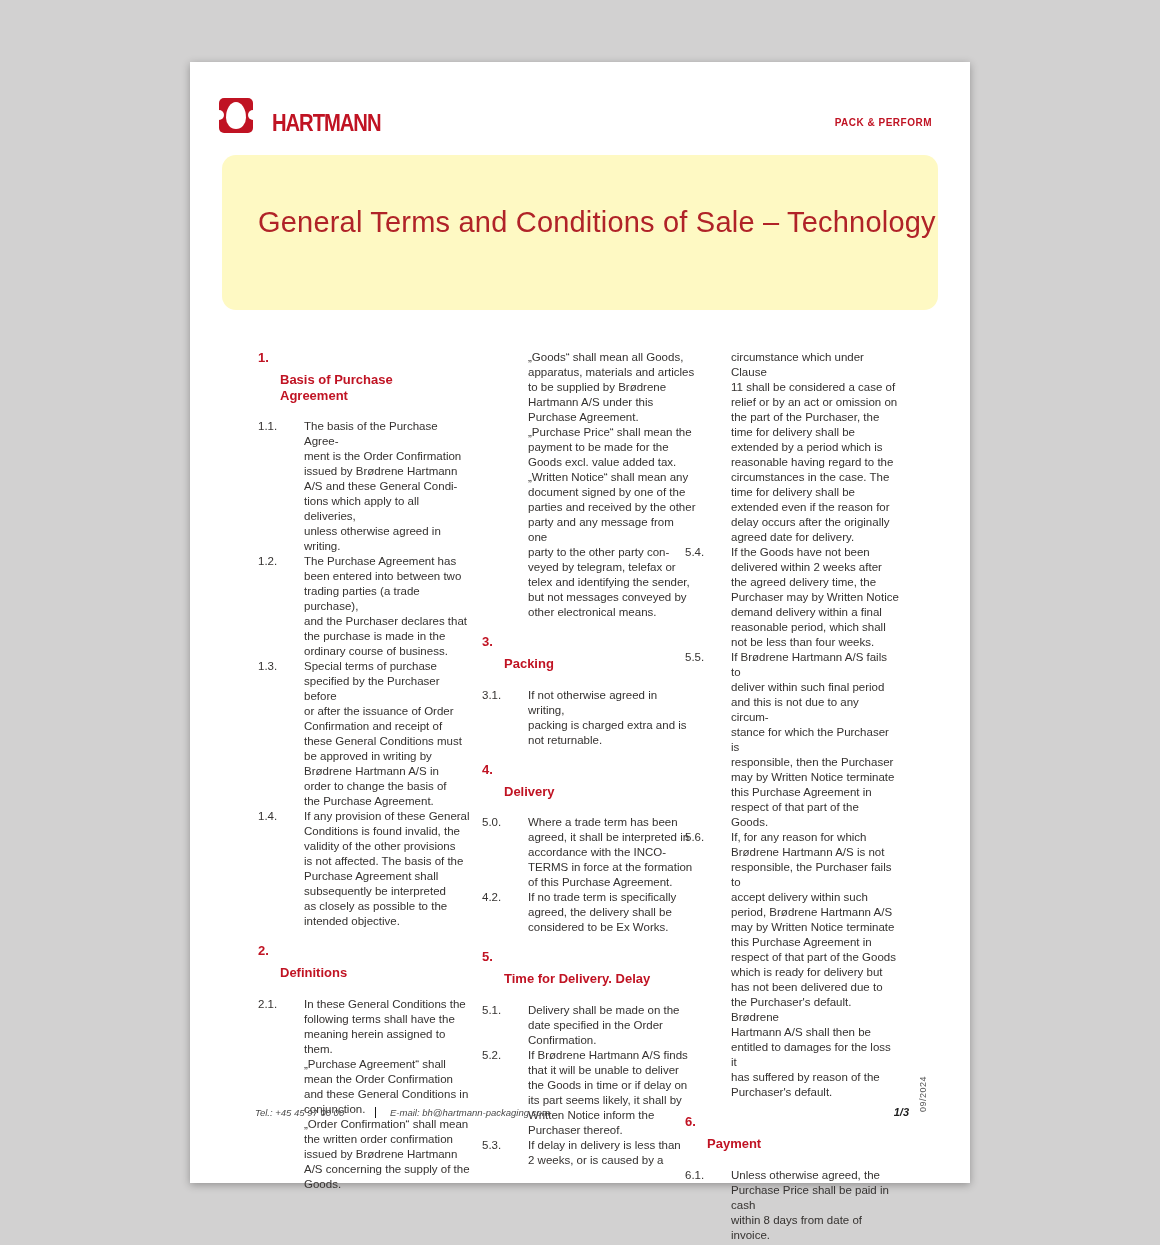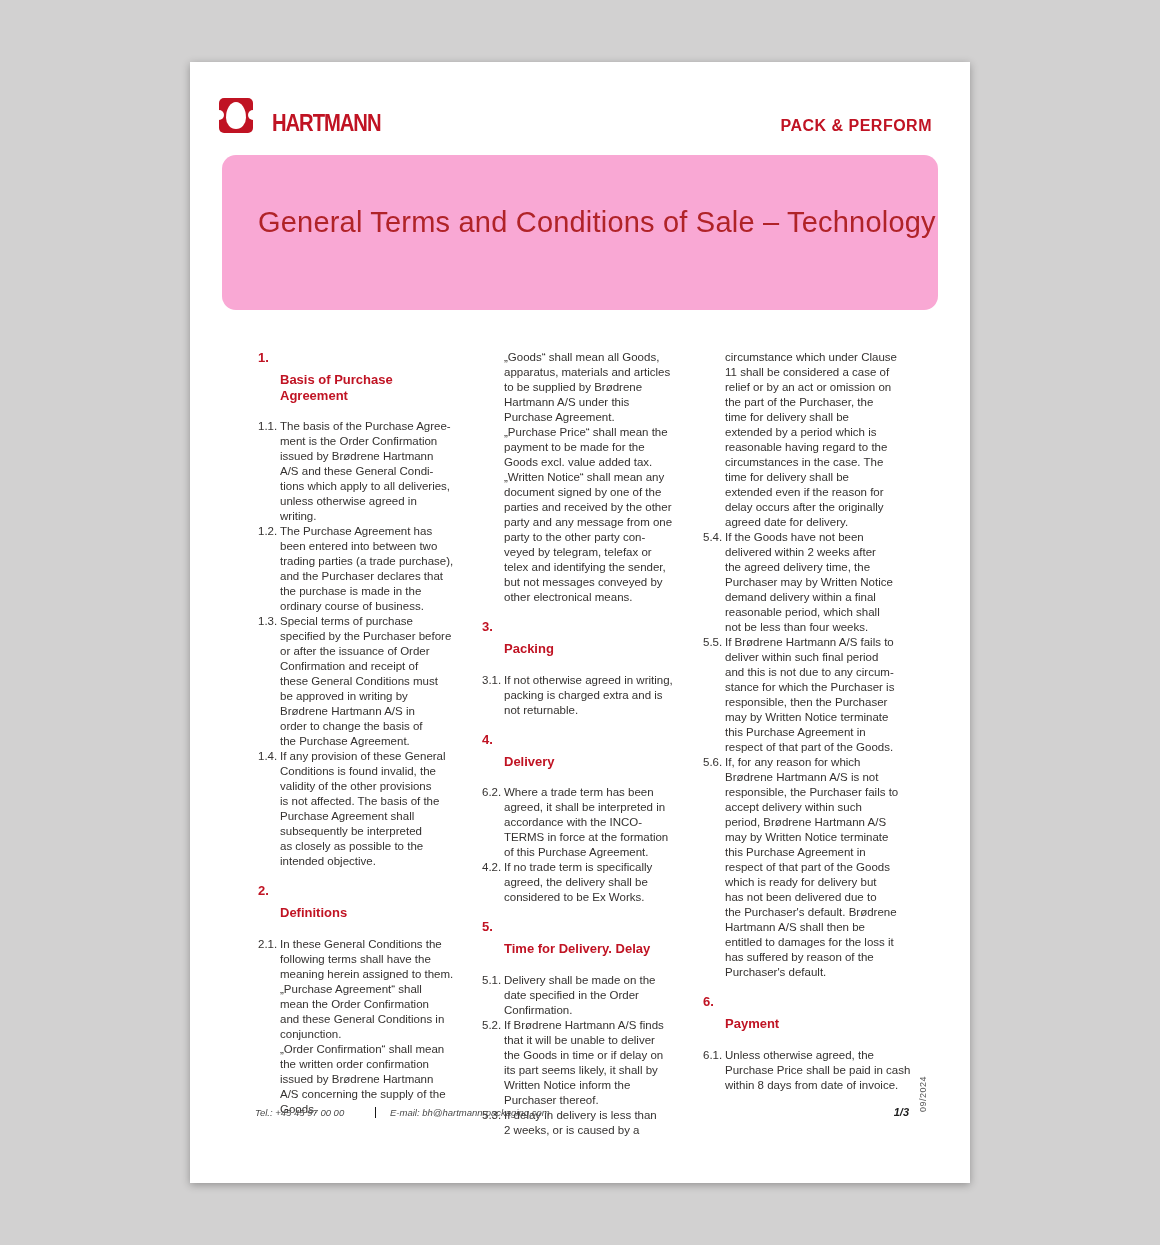--- a/index.html
+++ b/index.html
@@ -38,50 +38,50 @@
   .logo-notch.left  { left: 0;  border-radius: 0 5px 5px 0; }
   .logo-notch.right { right: 0; border-radius: 5px 0 0 5px; }
   .logo-word {
     color: #c01323; font-weight: 700; font-size: 23px; line-height: 20px;
     letter-spacing: -1.2px;
     transform: scale(0.88, 1); transform-origin: left bottom;
     white-space: nowrap;
   }
   .tagline {
     position: absolute; right: 38px; top: 55px;
-    color: #c01323; font-weight: 700; font-size: 16px;
+    color: #c01323; font-weight: 700; font-size: 10px;
     letter-spacing: 0.5px; white-space: nowrap;
   }
   
   .title-band {
     position: absolute; left: 32px; top: 93px;
     width: 716px; height: 155px;
-    background: #f9a8d4; border-radius: 14px;
+    background: #fef9c3; border-radius: 14px;
   }
   .doc-title {
     margin: 0; padding: 50px 0 0 36px;
     font-size: 29px; font-weight: 300; line-height: 34px;
     color: #b02328; letter-spacing: 0.2px; white-space: nowrap;
   }
   
   .col {
     position: absolute; top: 288px; width: 214px;
     font-size: 11.5px; line-height: 15px; color: #353230;
   }
   .col[data-col="0"] { left: 68px; }
   .col[data-col="1"] { left: 292px; }
-  .col[data-col="2"] { left: 513px; }
+  .col[data-col="2"] { left: 495px; }
   .sec-head {
     display: flex; margin: 14px 0 16px;
     color: #c01323; font-weight: 700;
     font-size: 13px; line-height: 15.5px;
   }
   .sec-head .num { width: 22px; flex: none; }
   .sec-head .txt { white-space: pre-line; margin-top: 22px; }
-  .item { display: flex; }
+  .item { display: flex; gap: 24px; }
   .item .num { width: 22px; flex: none; }
   .item .body { flex: 1; white-space: pre-line; }
   .col > :first-child { margin-top: 0; }
   
   .footer {
     position: absolute; left: 65px; top: 1038px; width: 654px;
     font-style: italic; font-size: 9.5px; color: #3d3d3d;
   }
   .f-row1 {
     display: flex; align-items: baseline;
@@ -222,21 +222,21 @@
           <span class="num">3.1.</span>
           <span class="body">If not otherwise agreed in writing,
 packing is charged extra and is
 not returnable.</span>
         </div>
         <div class="sec-head">
           <span class="num">4.</span>
           <span class="txt">Delivery</span>
         </div>
         <div class="item">
-          <span class="num">6.2.</span>
+          <span class="num">5.0.</span>
           <span class="body">Where a trade term has been
 agreed, it shall be interpreted in
 accordance with the INCO-
 TERMS in force at the formation
 of this Purchase Agreement.</span>
         </div>
         <div class="item">
           <span class="num">4.2.</span>
           <span class="body">If no trade term is specifically
 agreed, the delivery shall be

